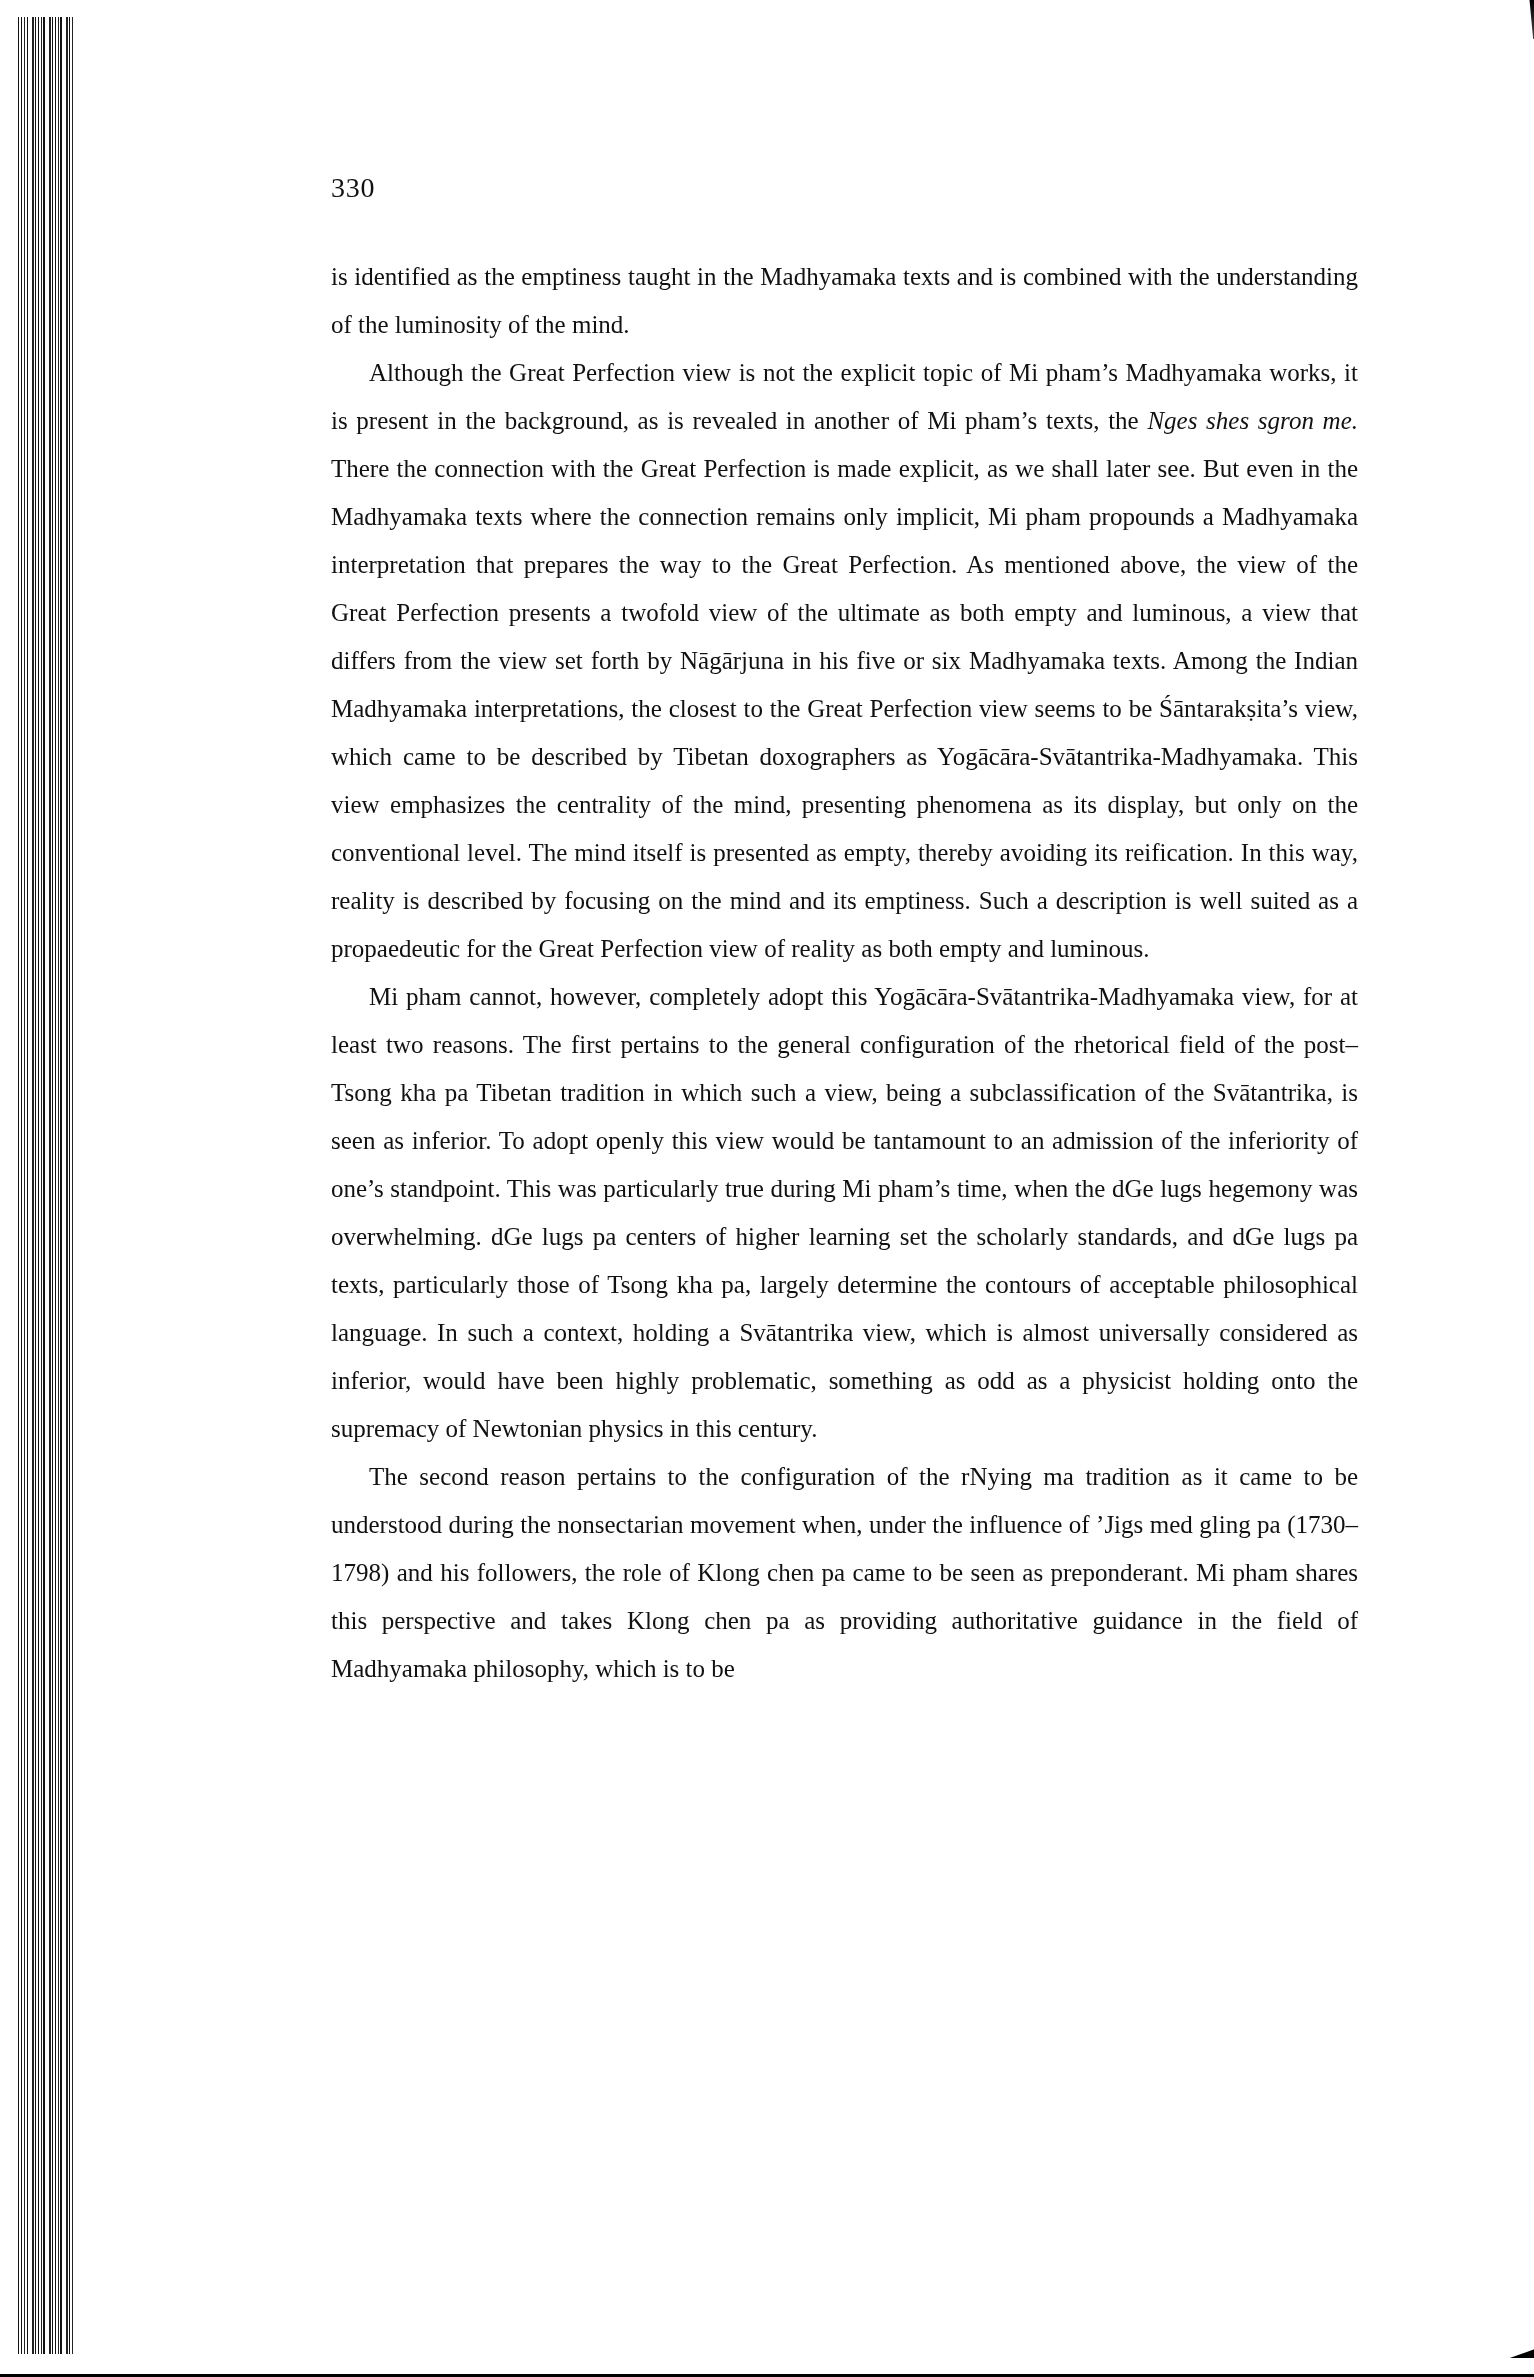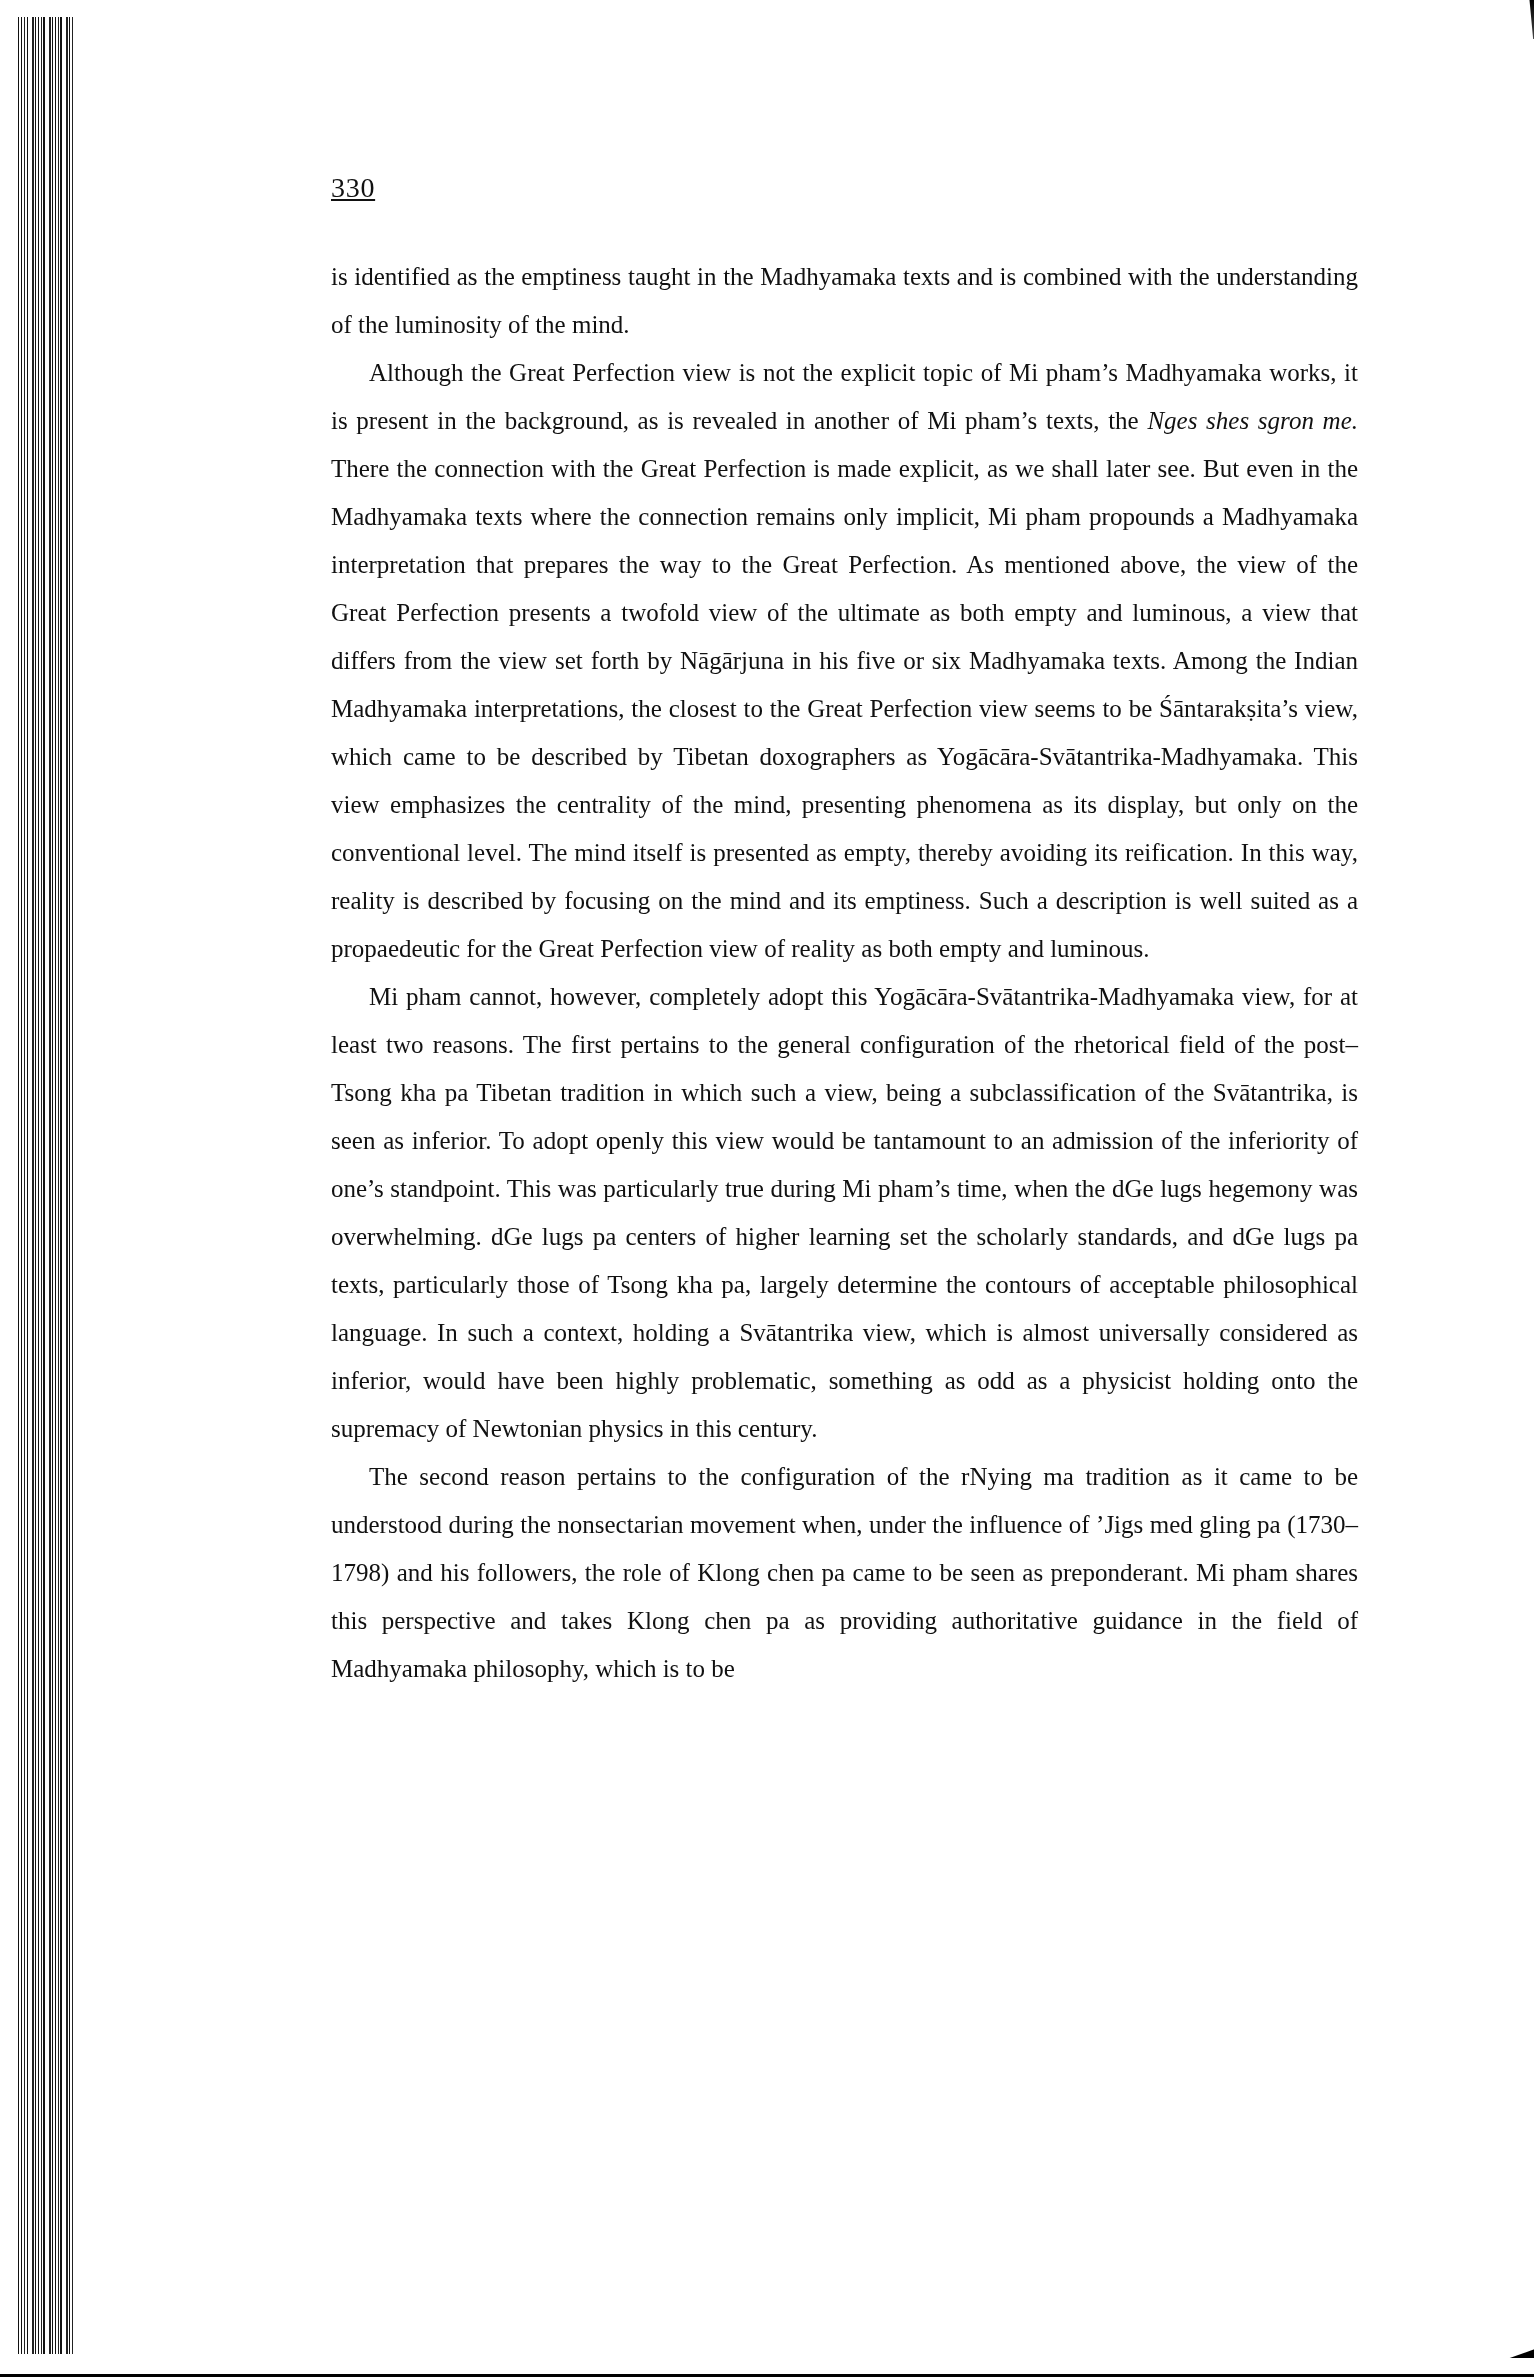--- a/index.html
+++ b/index.html
@@ -23,21 +23,21 @@
   .corner-mark-top {
     position: absolute; right: 0; top: 0; width: 9.2px; height: 39px;
     background: linear-gradient(180deg, #000, #444); clip-path: polygon(40% 0, 100% 0, 100% 100%, 80% 100%);
   }
   .corner-mark-bottom {
     position: absolute; right: 0; top: 2349px; width: 26px; height: 9.2px;
     background: #000; clip-path: polygon(0 100%, 100% 0, 100% 100%);
   }
   .header {
     position: absolute; top: 172px; left: 331px; width: 1024px;
-    display: flex; align-items: flex-start; text-decoration: underline;
+    display: flex; align-items: flex-start;
   }
   .page-num { font-size: 28px; letter-spacing: 0.7px; width: 148px; }
   .running-head { font-size: 27px; letter-spacing: 3.3px; }
   .body-text {
     position: absolute; top: 253px; left: 331px; width: 1027px;
     font-size: 25px; line-height: 48px; text-align: justify;
     hyphens: manual;
   }
   .body-text p { margin: 0; text-indent: 0; }
   .body-text p.indent { text-indent: 38px; }

